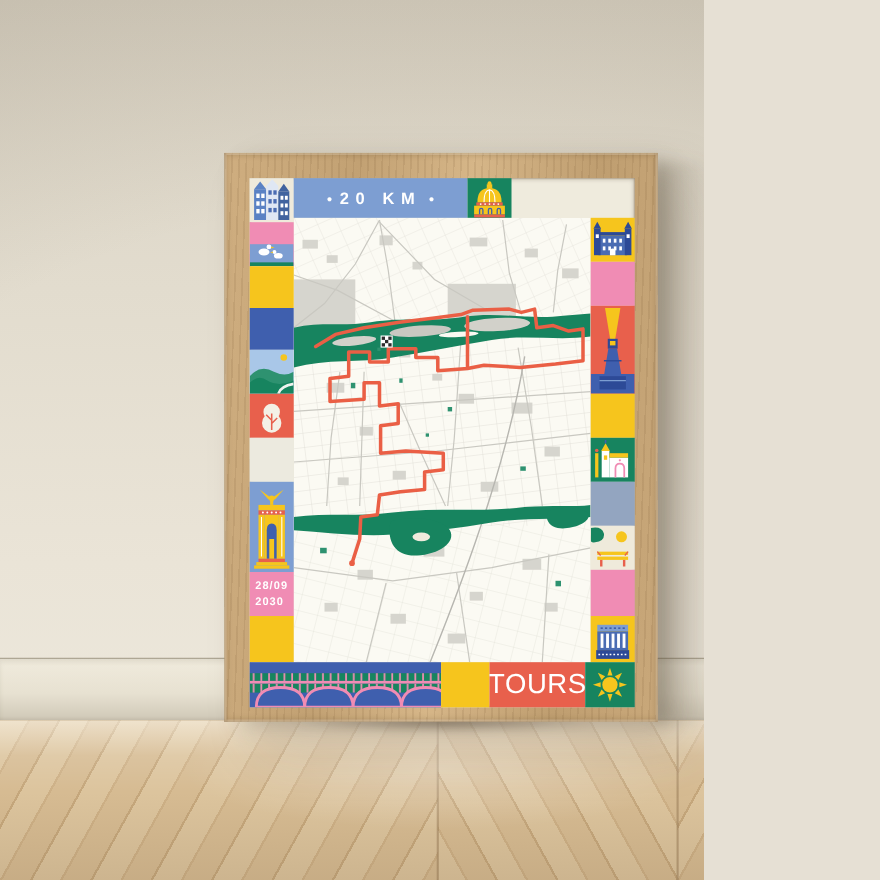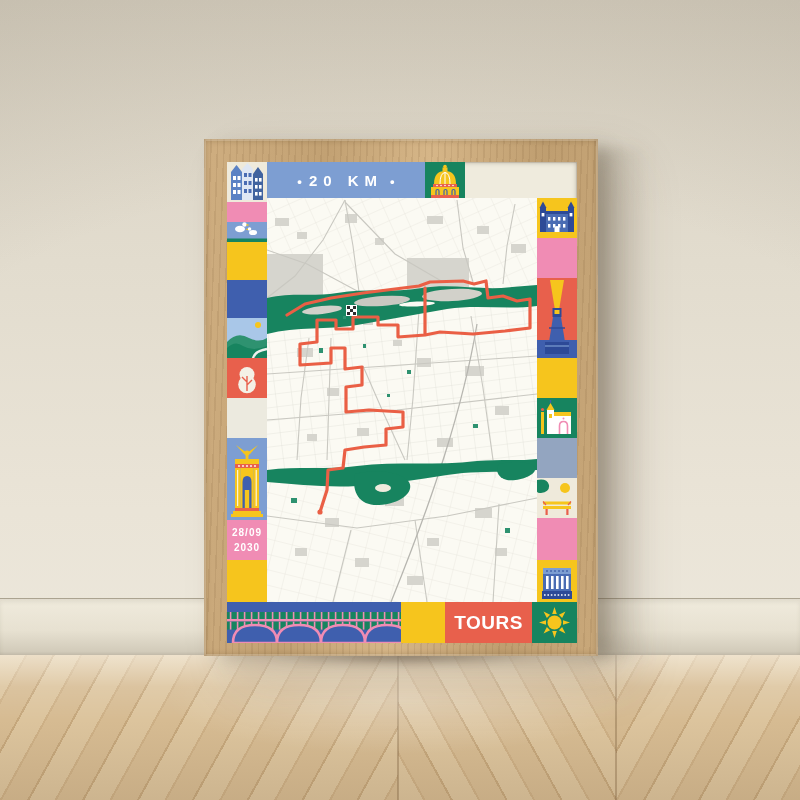--- a/index.html
+++ b/index.html
@@ -1,16 +1,16 @@
 <!DOCTYPE html>
 <html><head>
 <meta charset="utf-8">
 <style>
   html,body{margin:0;padding:0;background:#e6e0d4;}
-  .scene{position:relative;width:800px;height:800px;overflow:hidden;
+  .scene{position:relative;width:640px;height:800px;overflow:hidden;
          font-family:"Liberation Sans", sans-serif;}
   .abs{position:absolute;}
 
   
   .wall{left:0;top:0;width:800px;height:655px;
     background:linear-gradient(180deg,#d9d2c3 0%,#e2dcce 40%,#eae4d7 78%,#ece7db 100%);}
   .wall-vig{left:0;top:0;width:800px;height:655px;
     background:radial-gradient(130% 95% at 50% 80%, rgba(0,0,0,0) 55%, rgba(110,100,82,.20) 100%);}
   .baseboard{left:0;top:598px;width:800px;height:57px;
     background:linear-gradient(180deg,#f0ebdd 0%,#e7e1d1 55%,#d2cbba 92%,#bdb5a4 100%);
@@ -45,22 +45,22 @@
                 12px 7px 20px -4px rgba(85,70,50,.32), 32px 24px 50px rgba(85,70,50,.16);}
   .poster{position:relative;width:350px;height:481px;background:#efebdd;
     box-shadow:inset 0 0 5px rgba(60,45,25,.38), inset 0 0 0 1px rgba(80,60,35,.12);}
   .t{position:absolute;overflow:hidden;}
   .t svg{display:block;}
   .txt{display:flex;align-items:center;justify-content:center;color:#fff;}
 
   .banner-text{font-weight:bold;font-size:15px;letter-spacing:6px;color:#fff;white-space:nowrap;}
   .banner-text .dot{font-size:13px;letter-spacing:0;margin:0 7px;}
   .time-text{font-size:17px;letter-spacing:2.5px;color:rgba(255,255,255,.93);font-weight:normal;}
-  .date-text{font-size:10px;font-weight:bold;letter-spacing:1px;line-height:1.55;text-align:center;color:#fff;}
-  .tours-text{font-size:19px;font-weight:bold;letter-spacing:.5px;color:#fff;}
+  .date-text{font-size:10px;font-weight:bold;letter-spacing:1px;line-height:1.55;color:#fff;}
+  .tours-text{font-size:25px;font-weight:normal;letter-spacing:.5px;color:#fff;}
 </style>
 </head>
 <body>
 
 <div class="scene">
 
   <div class="abs wall"></div>
   <div class="abs wall-vig"></div>
   <div class="abs baseboard"></div>
 

